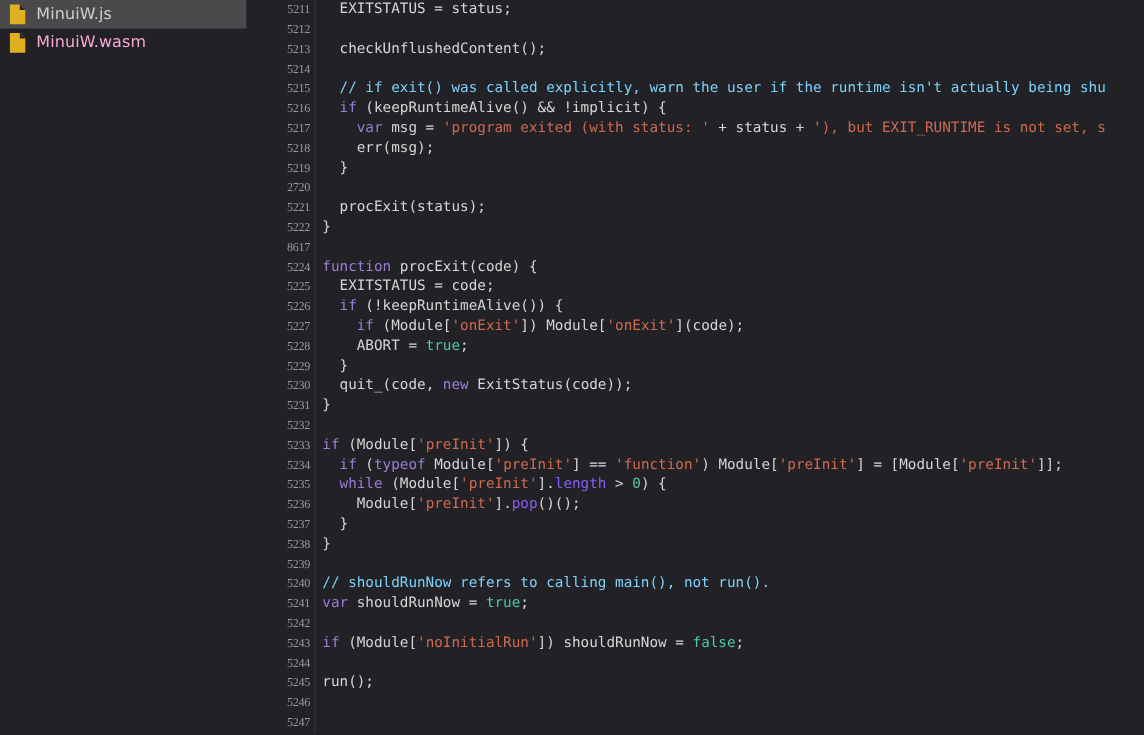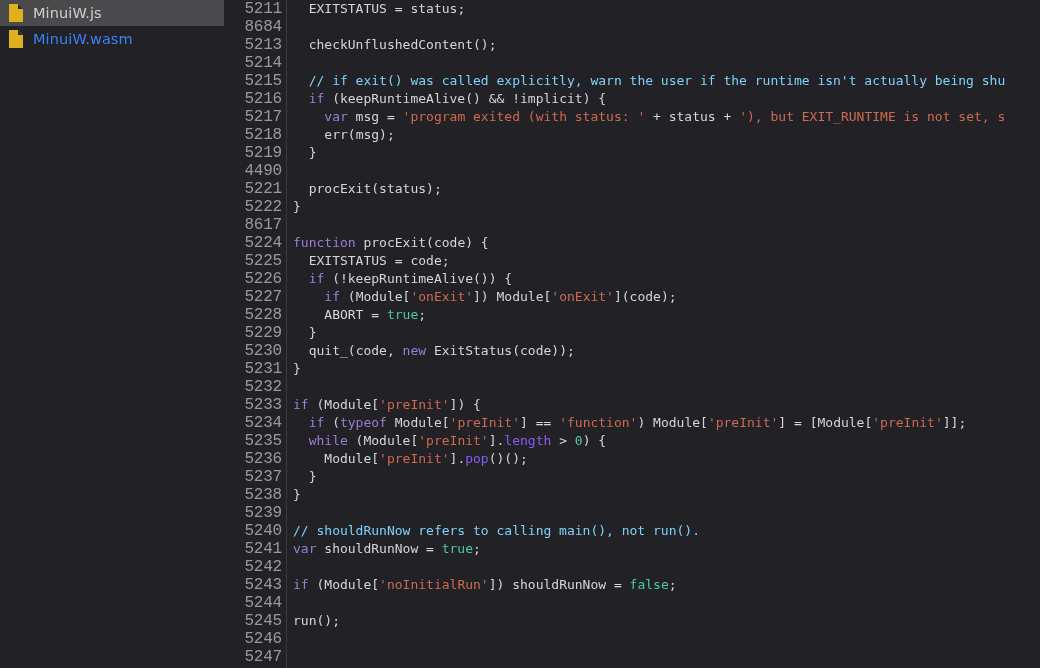--- a/index.html
+++ b/index.html
@@ -16,43 +16,43 @@
     background:#212126; position:relative;
   }
   .file-row {
     display:flex; align-items:center;
     height:26px; padding-left:8px; gap:9px;
     cursor:pointer;
   }
   .file-row.selected { background:#4a4a4d; }
   .file-label {
     font-family:"DejaVu Sans", sans-serif;
-    font-size:14.5px; color:#3b82f6;
+    font-size:14.5px; color:#f9a8d4;
     letter-spacing:.1px; white-space:nowrap;
   }
   .file-row.selected .file-label { color:#cfcfcf; }
 
   .doc-icon { width:16px; height:20px; flex:0 0 16px; display:block; }
 
   
   #editor {
     flex:1; height:668px; background:#212126;
     display:flex; position:relative; overflow:hidden;
   }
   #gutter-wrap {
     width:43px; min-width:43px; position:relative;
     background:#212126; overflow:hidden;
   }
   #gutter {
     padding-top:0; text-align:right; padding-right:5px;
   }
   .lnum {
     height:18px; line-height:18px;
-    font-family:Liberation Mono, monospace;
-    font-size:16px; color:#9a9a9e;
+    font-family:Liberation Serif, serif;
+    font-size:11px; color:#9a9a9e;
     letter-spacing:-.2px;
   }
   #gutter-rule {
     position:absolute; top:0; right:0;
     width:1px; height:668px; background:#3a3a40;
   }
   #code-wrap { flex:1; position:relative; overflow:hidden; }
   #code {
     padding-left:6px; white-space:pre;
     font-family:"DejaVu Sans Mono", monospace;
@@ -96,29 +96,29 @@
           </svg>
           <span class="file-label">MinuiW.wasm</span>
         </div>
       </div>
   </div>
 
   <div id="editor">
     <div id="gutter-wrap">
       <div id="gutter">
           <div class="lnum">5211</div>
-          <div class="lnum">8684</div>
+          <div class="lnum">5212</div>
           <div class="lnum">5213</div>
           <div class="lnum">5214</div>
           <div class="lnum">5215</div>
           <div class="lnum">5216</div>
           <div class="lnum">5217</div>
           <div class="lnum">5218</div>
           <div class="lnum">5219</div>
-          <div class="lnum">4490</div>
+          <div class="lnum">2720</div>
           <div class="lnum">5221</div>
           <div class="lnum">5222</div>
           <div class="lnum">8617</div>
           <div class="lnum">5224</div>
           <div class="lnum">5225</div>
           <div class="lnum">5226</div>
           <div class="lnum">5227</div>
           <div class="lnum">5228</div>
           <div class="lnum">5229</div>
           <div class="lnum">5230</div>

